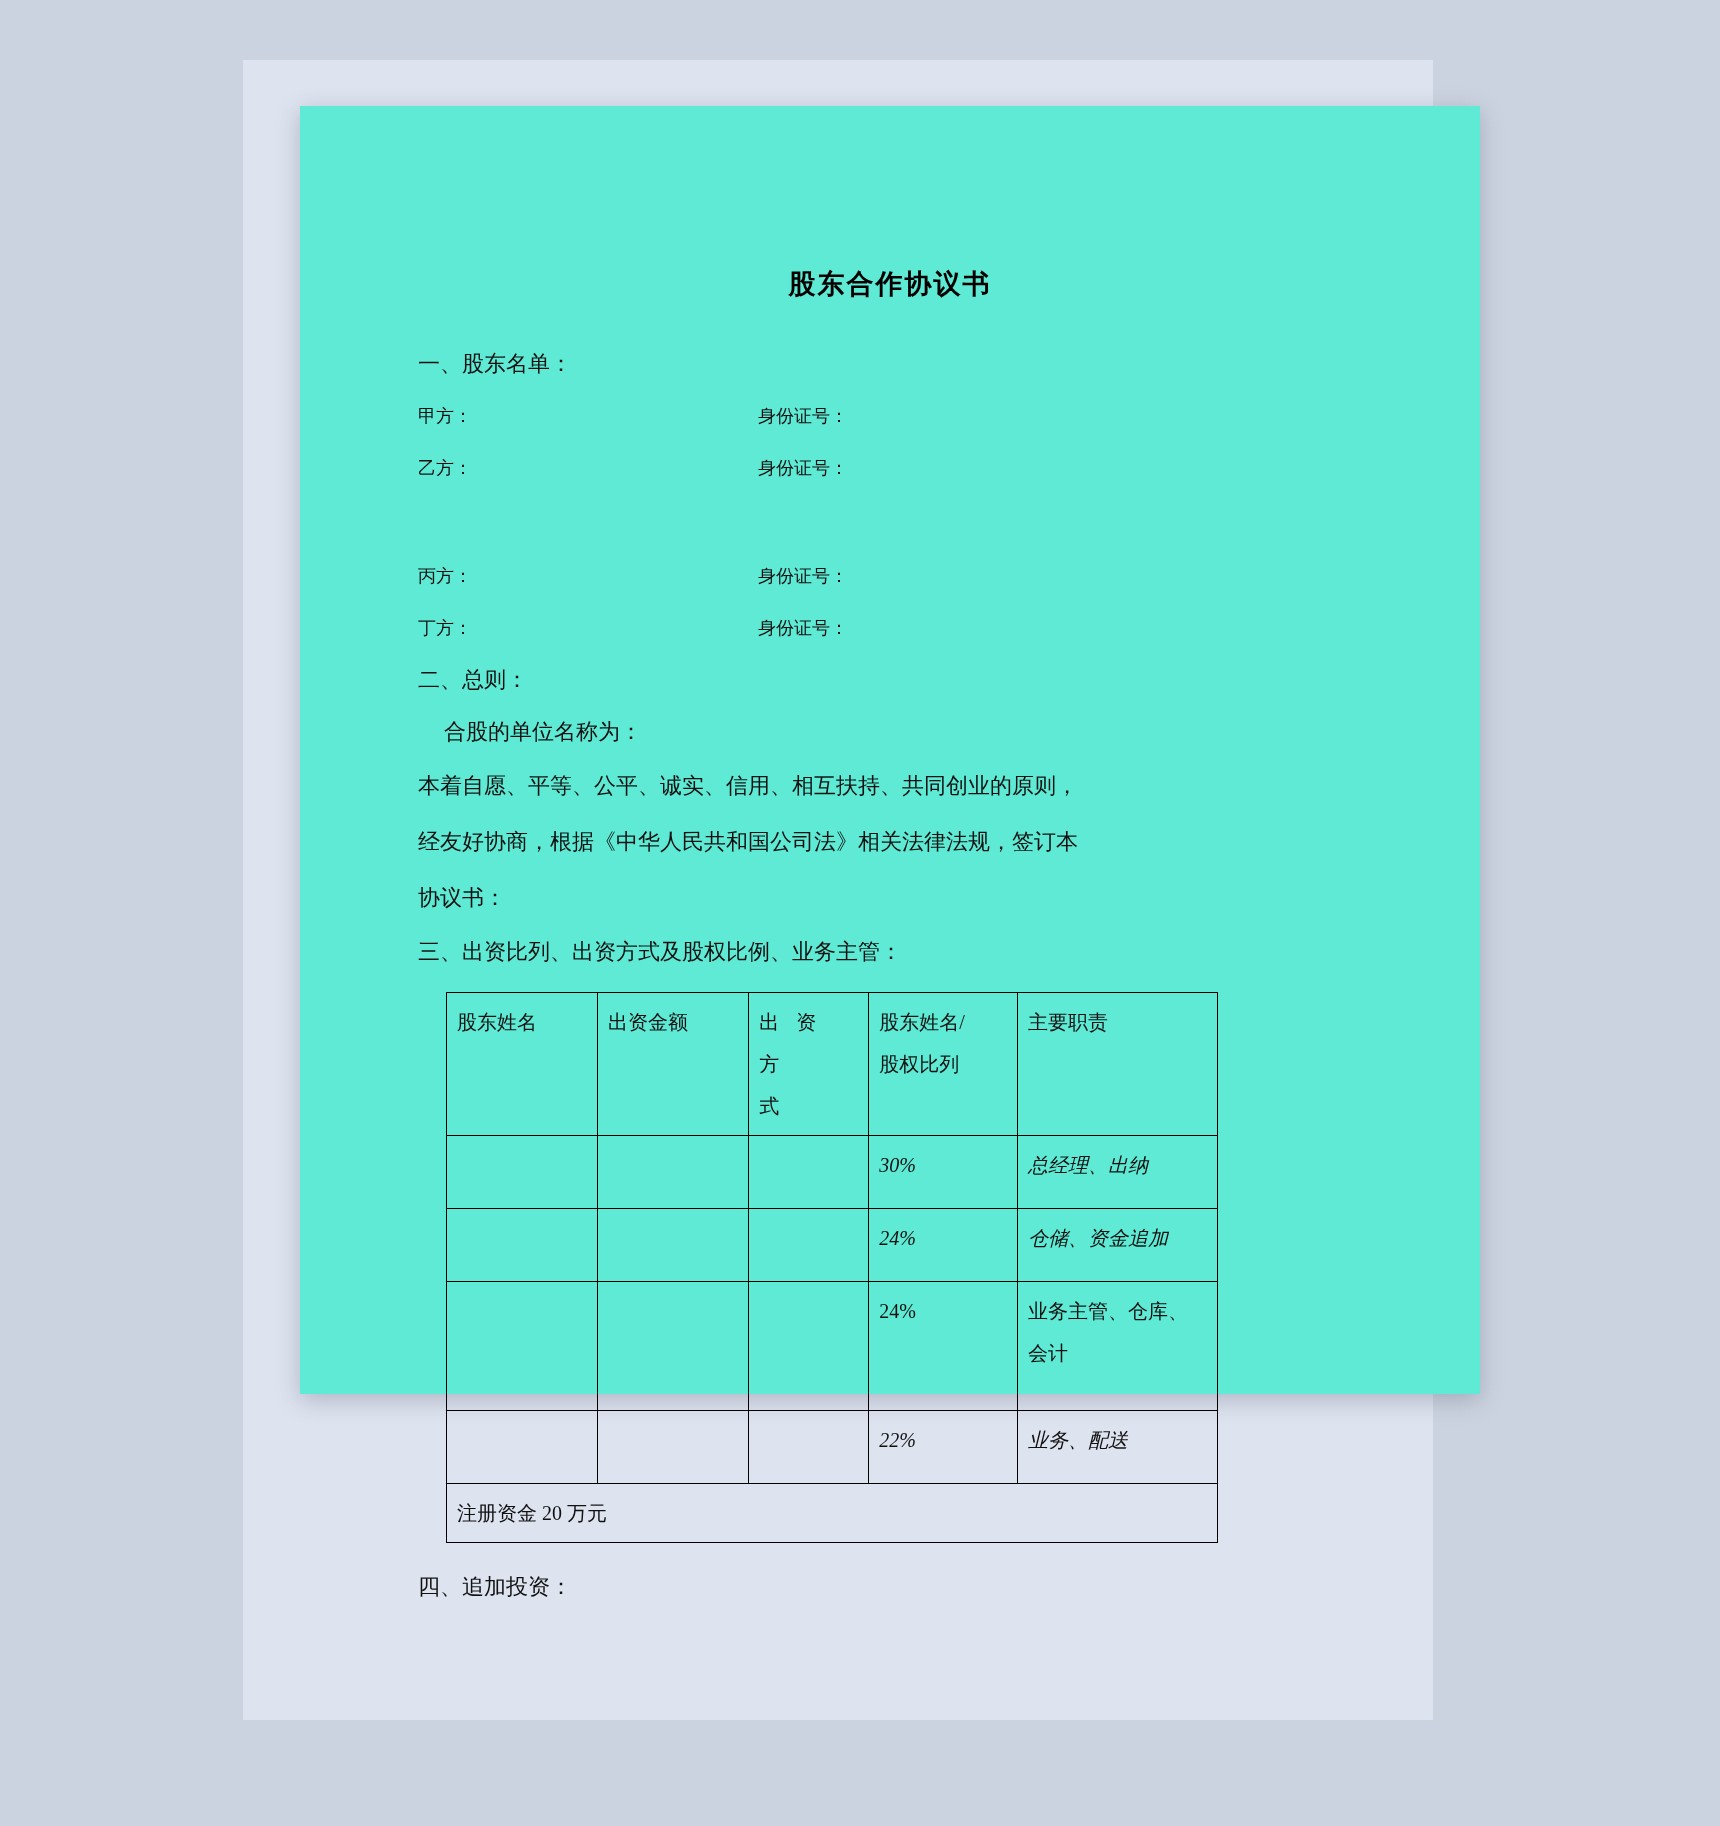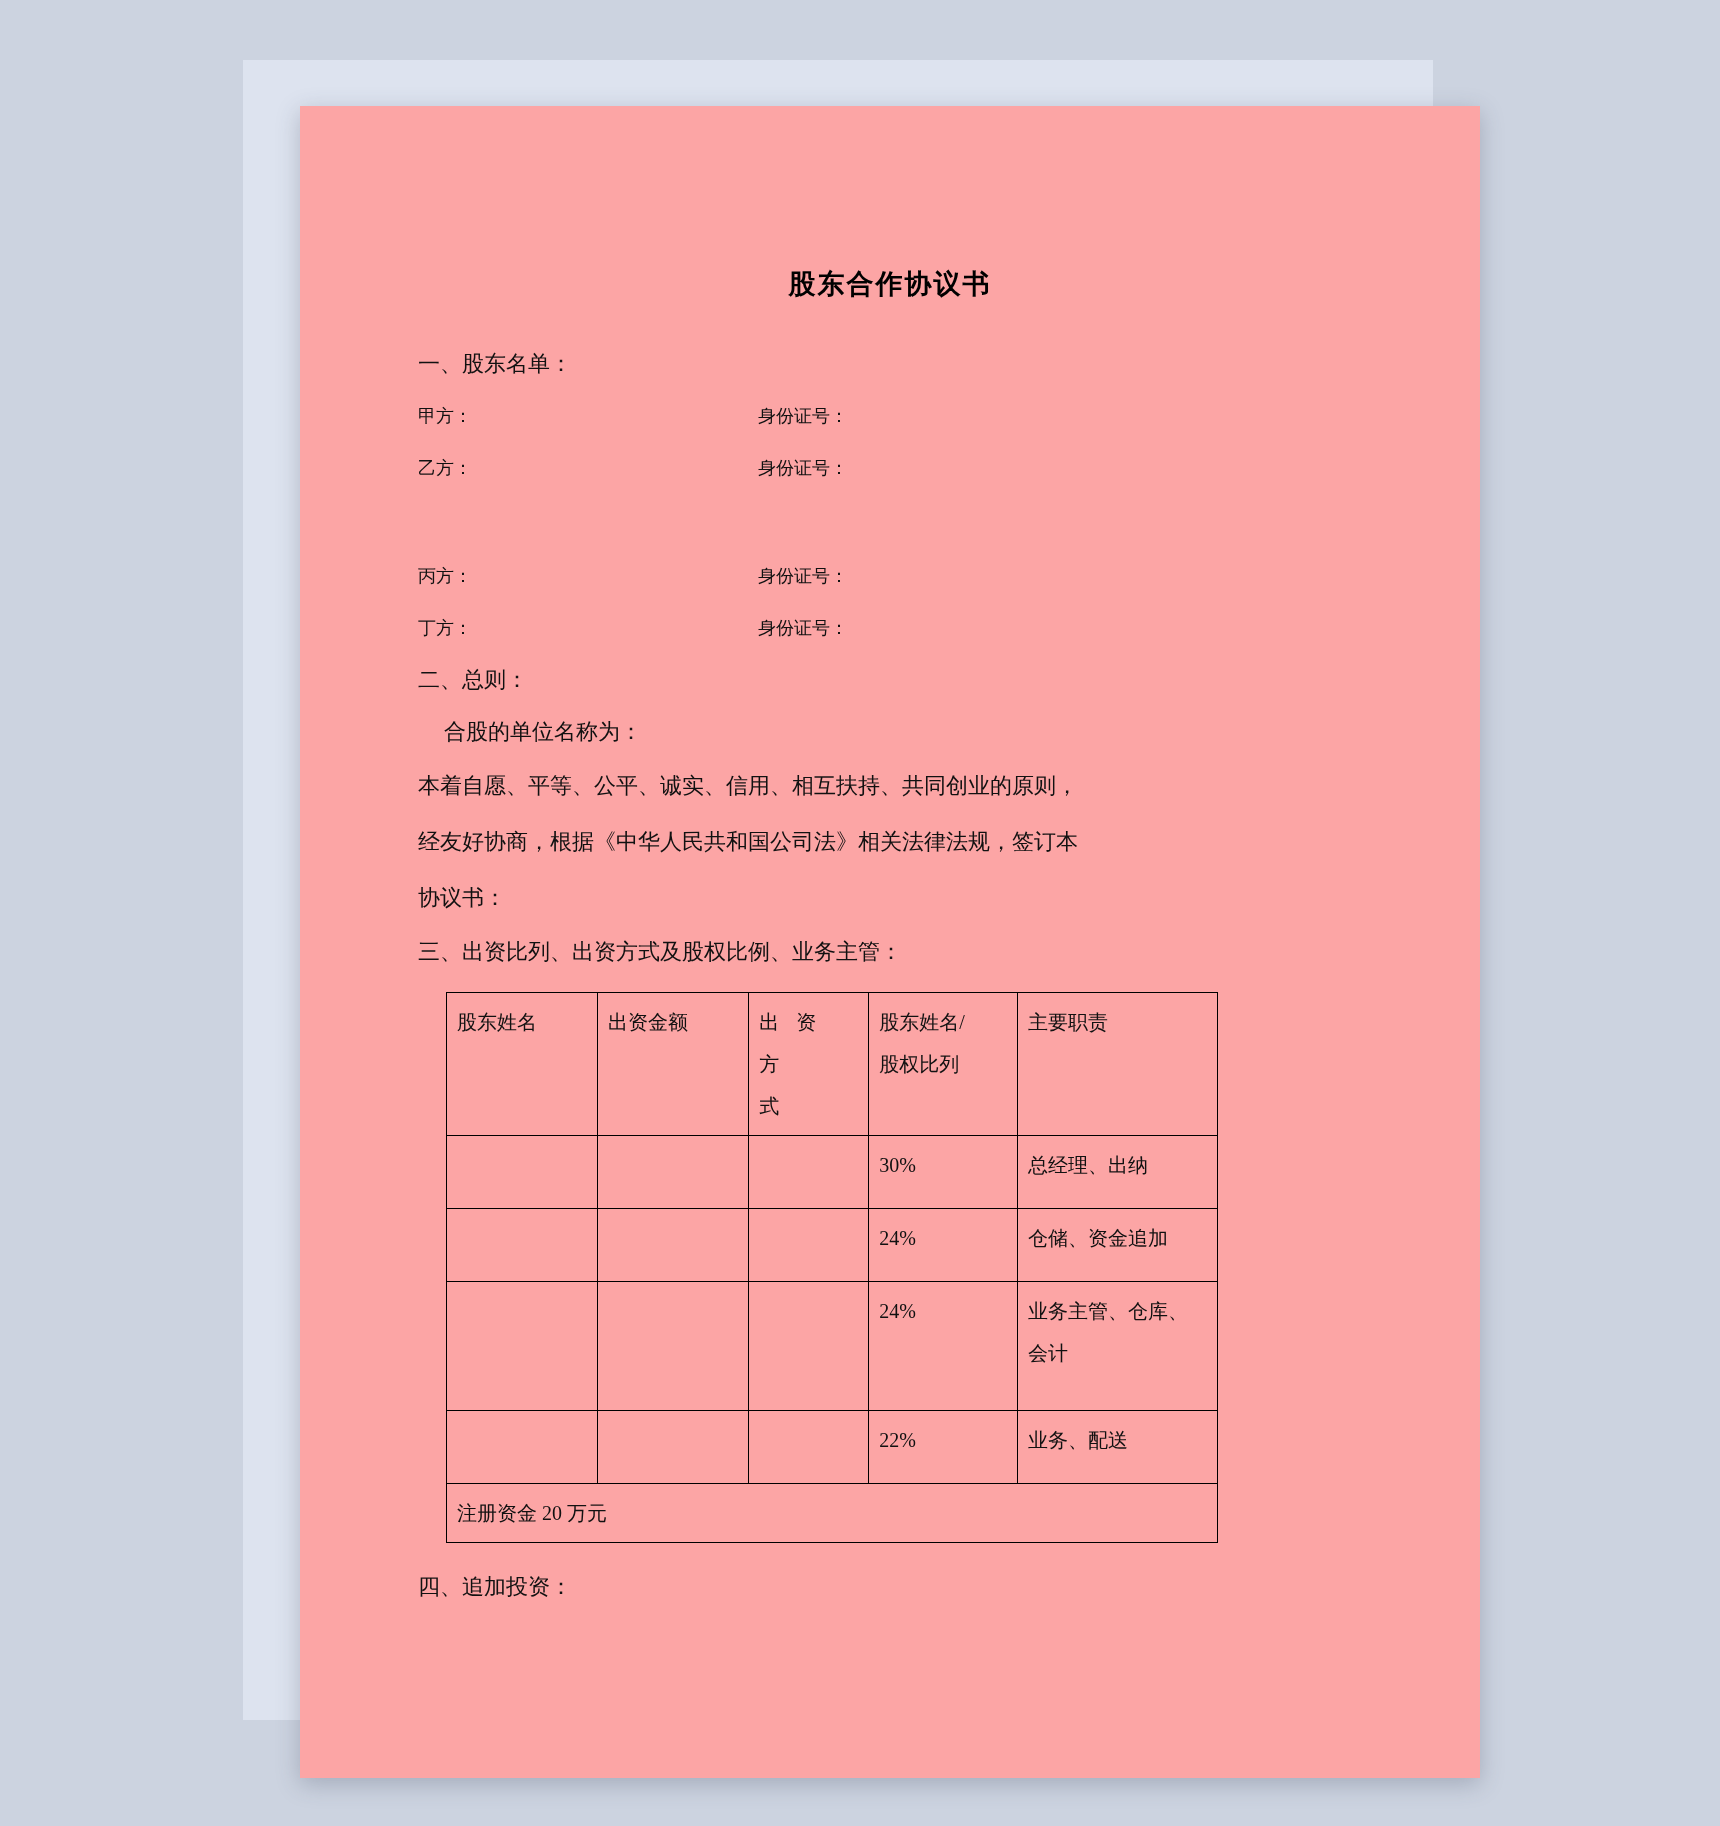--- a/index.html
+++ b/index.html
@@ -29,22 +29,22 @@
     height: 1660px;
     background: #dde3ef;
   }
 
   
   .page {
     position: absolute;
     left: 300px;
     top: 106px;
     width: 1180px;
-    height: 1672px;
-    background: #fca5a5;
+    height: 1288px;
+    background: #5eead4;
     box-shadow: 0 6px 22px rgba(60, 70, 90, 0.28);
     box-sizing: border-box;
     padding: 160px 118px 60px 118px;
   }
 
   .doc-title {
     text-align: center;
     font-family: "Liberation Sans", "DejaVu Sans", sans-serif;
     font-weight: bold;
     font-size: 27px;
@@ -109,20 +109,21 @@
   .col2 { width: 136px; }
   .col3 { width: 108px; }
   .col4 { width: 134px; }
   .col5 { width: 180px; }
 
   .hdr-sp {
     letter-spacing: 6px;
   }
   .cell-empty {
     height: 56px;
+    font-style: italic;
   }
   .tall-cell {
     height: 112px;
   }
   .footer-row td {
     text-align: center;
     font-size: 22px;
     line-height: 50px;
   }
 

